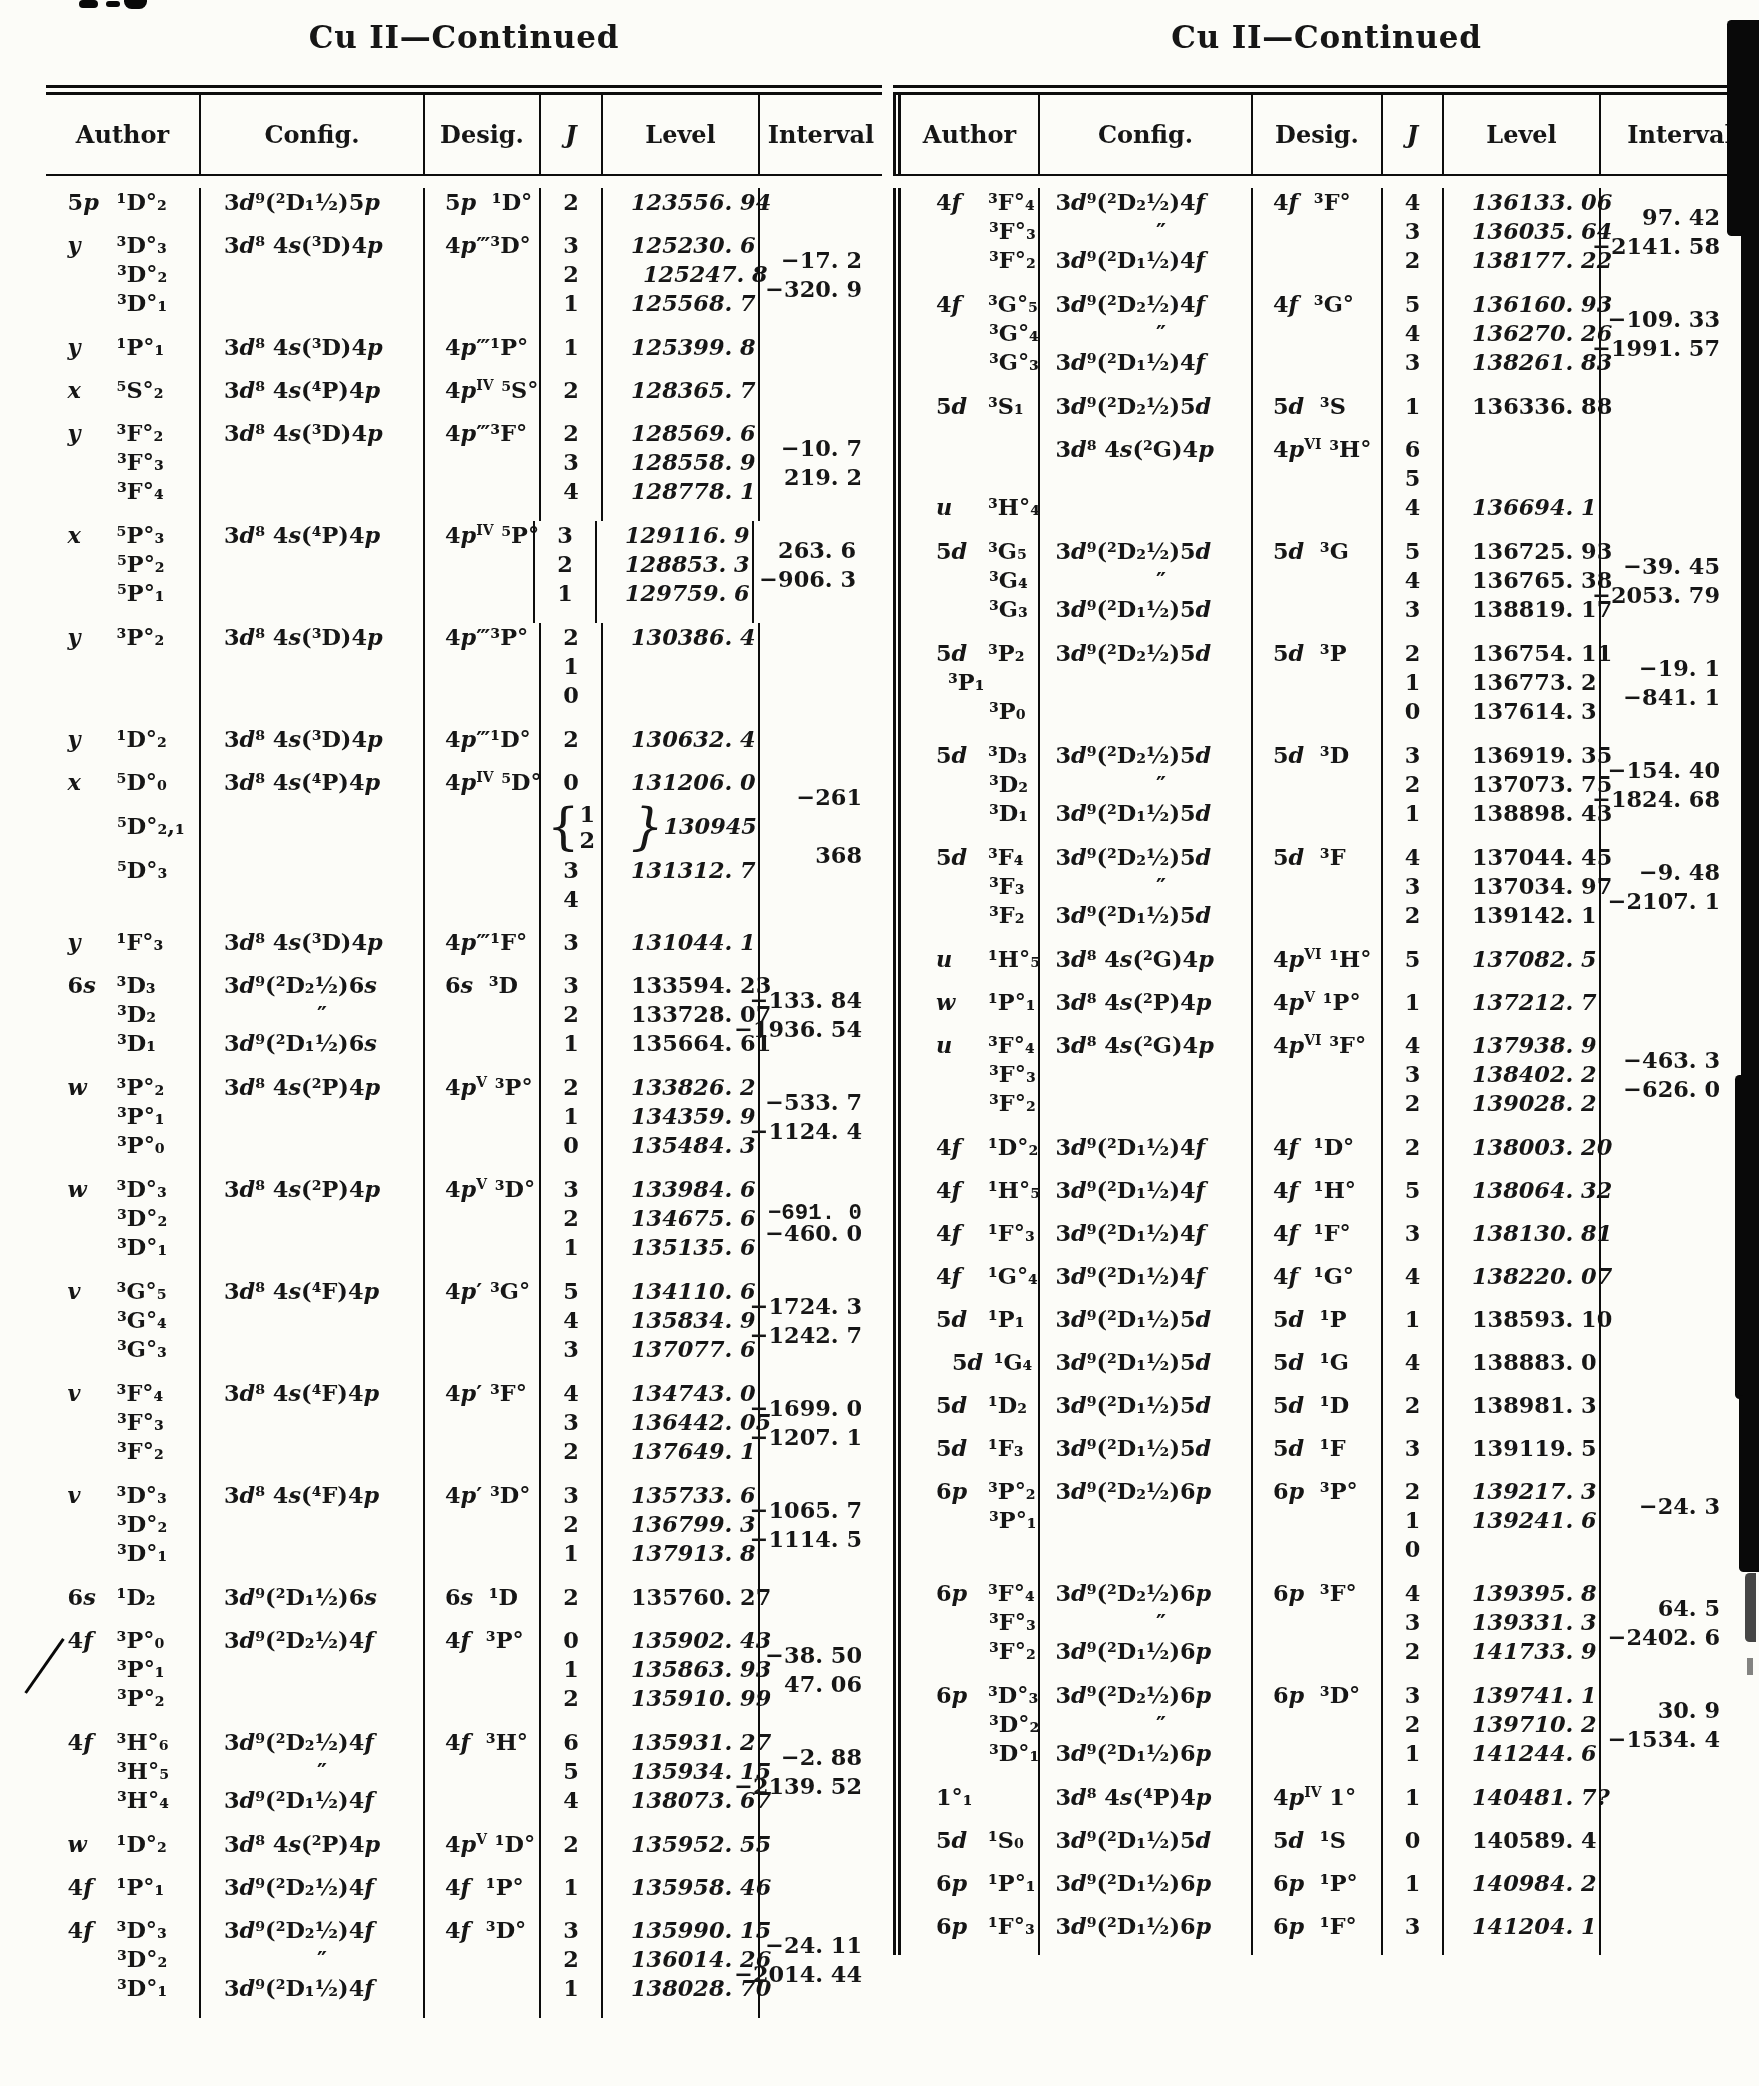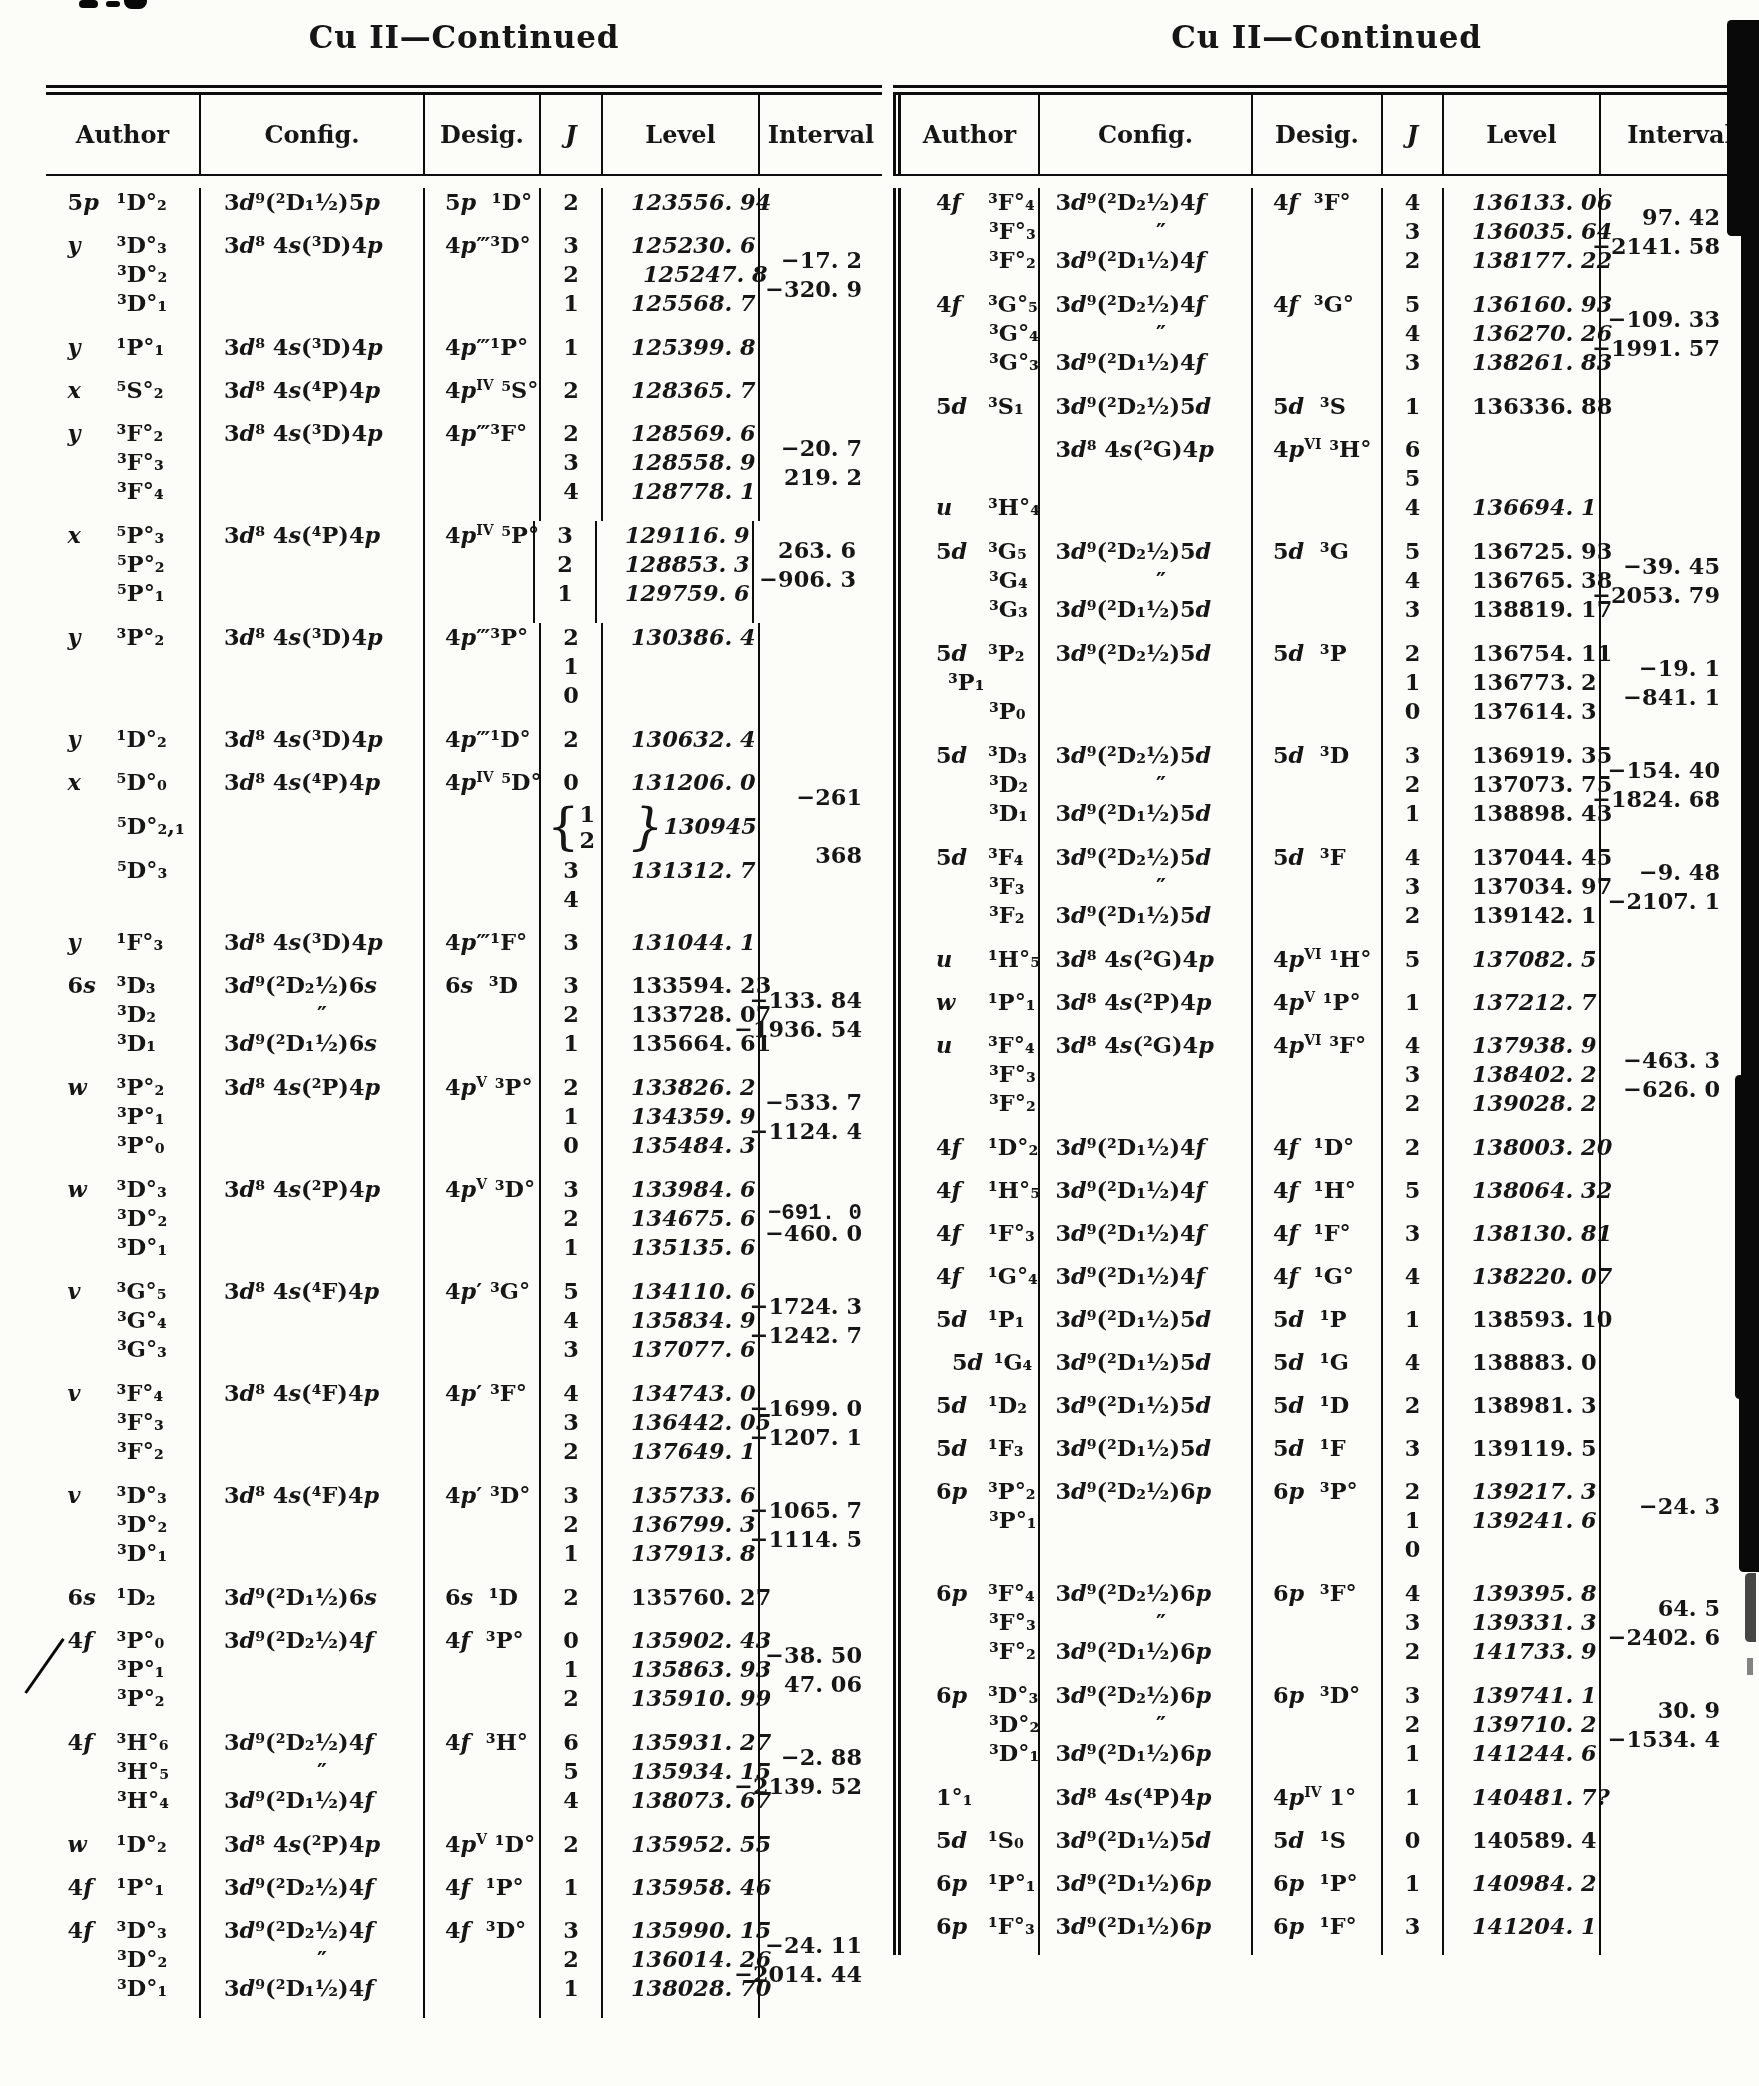--- a/index.html
+++ b/index.html
@@ -178,21 +178,21 @@
             <div class="line" style="height: 29px;">2</div>
             <div class="line" style="height: 29px;">3</div>
             <div class="line" style="height: 29px;">4</div>
           </div>
           <div class="cell c-level bl" style="width: 157px;">
             <div class="line it" style="height: 29px;">128569. 6</div>
             <div class="line it" style="height: 29px;">128558. 9</div>
             <div class="line it" style="height: 29px;">128778. 1</div>
           </div>
           <div class="cell c-interval bl" style="width: 124px; height: 102px;">
-            <div class="ival" style="top: 14.6px;">−20. 7</div>
+            <div class="ival" style="top: 14.6px;">−10. 7</div>
             <div class="ival" style="top: 44px;">219. 2</div>
           </div>
         </div>
         <div class="group">
           <div class="cell c-author" style="width: 153px;">
             <div class="line" style="height: 29px;"><span class="apre"><i>x</i></span>⁵P°₃</div>
             <div class="line cont" style="height: 29px;">⁵P°₂</div>
             <div class="line cont" style="height: 29px;">⁵P°₁</div>
           </div>
           <div class="cell c-config bl" style="width: 224px;">

